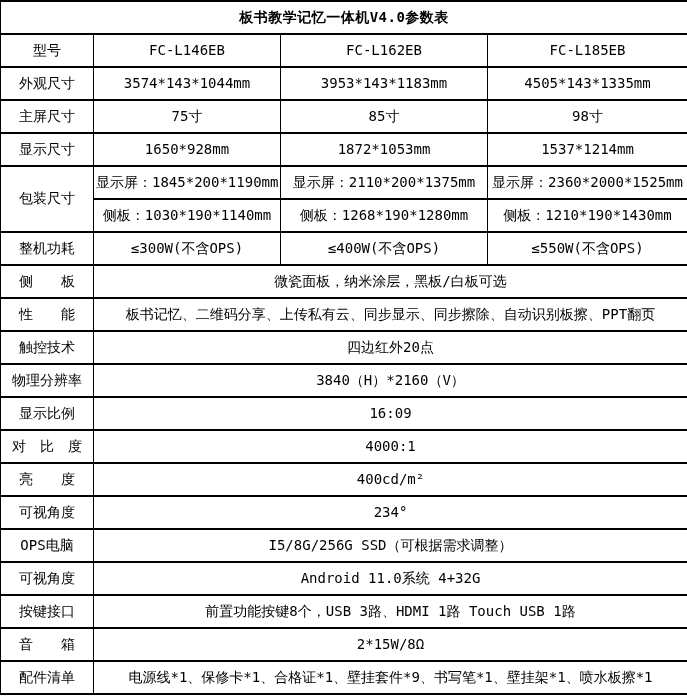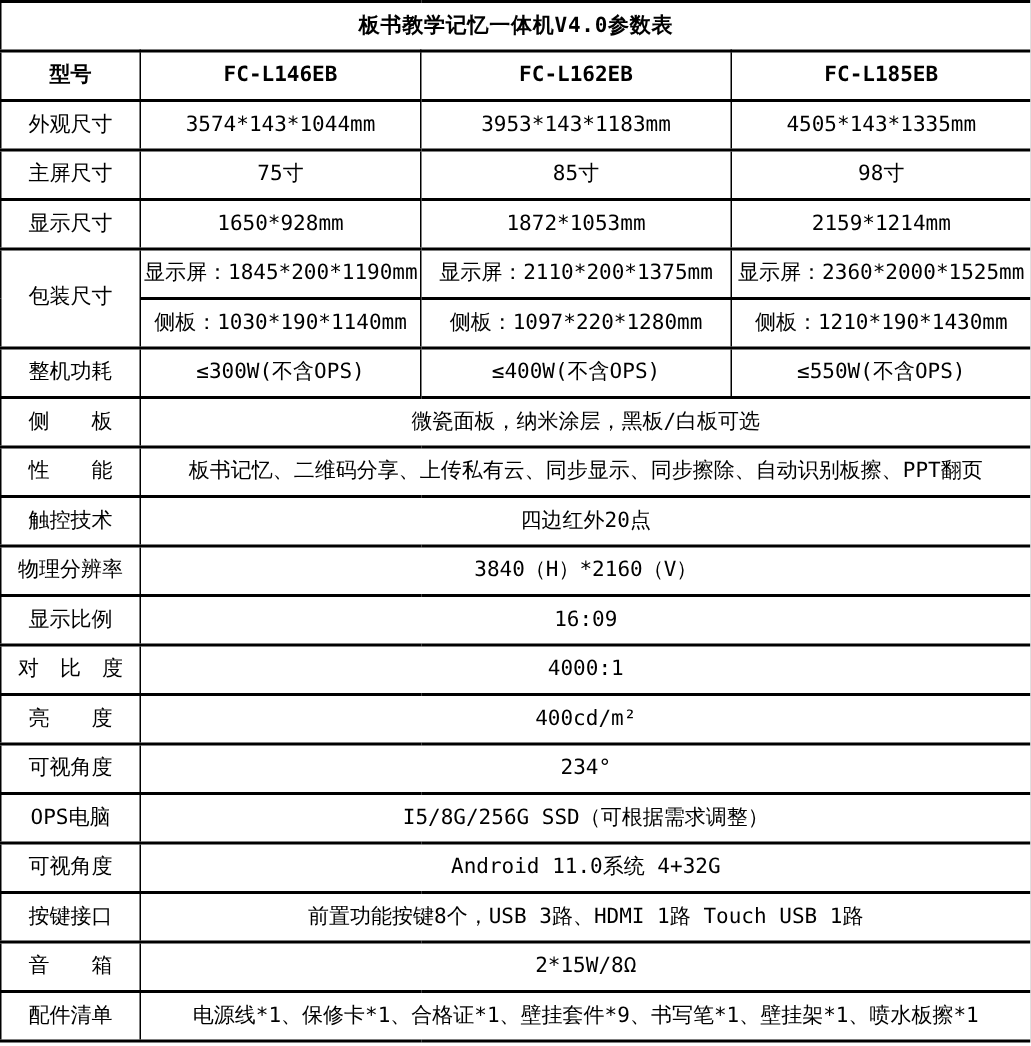--- a/index.html
+++ b/index.html
@@ -33,21 +33,21 @@
     white-space: nowrap;
     line-height: 1.1;
   }
   td.title-cell {
     font-size: 17px;
     font-weight: bold;
     height: 34px;
     letter-spacing: 0.5px;
   }
   td.hdr {
-    font-weight: bold;
+    font-weight: normal;
     font-size: 15px;
   }
   td.pack {
     font-size: 13px;
   }
 </style>
 </head>
 <body>
 
 <div class="sheet">
@@ -82,32 +82,32 @@
       <td>主屏尺寸</td>
       <td>75寸</td>
       <td>85寸</td>
       <td>98寸</td>
     </tr>
 
     <tr>
       <td>显示尺寸</td>
       <td>1650*928mm</td>
       <td>1872*1053mm</td>
-      <td>2159*1214mm</td>
+      <td>1537*1214mm</td>
     </tr>
 
     <tr>
       <td rowspan="2">包装尺寸</td>
       <td class="pack">显示屏：1845*200*1190mm</td>
       <td class="pack">显示屏：2110*200*1375mm</td>
       <td class="pack">显示屏：2360*2000*1525mm</td>
     </tr>
     <tr>
       <td class="pack">侧板：1030*190*1140mm</td>
-      <td class="pack">侧板：1097*220*1280mm</td>
+      <td class="pack">侧板：1268*190*1280mm</td>
       <td class="pack">侧板：1210*190*1430mm</td>
     </tr>
 
     <tr>
       <td>整机功耗</td>
       <td>≤300W(不含OPS)</td>
       <td>≤400W(不含OPS)</td>
       <td>≤550W(不含OPS)</td>
     </tr>
 

